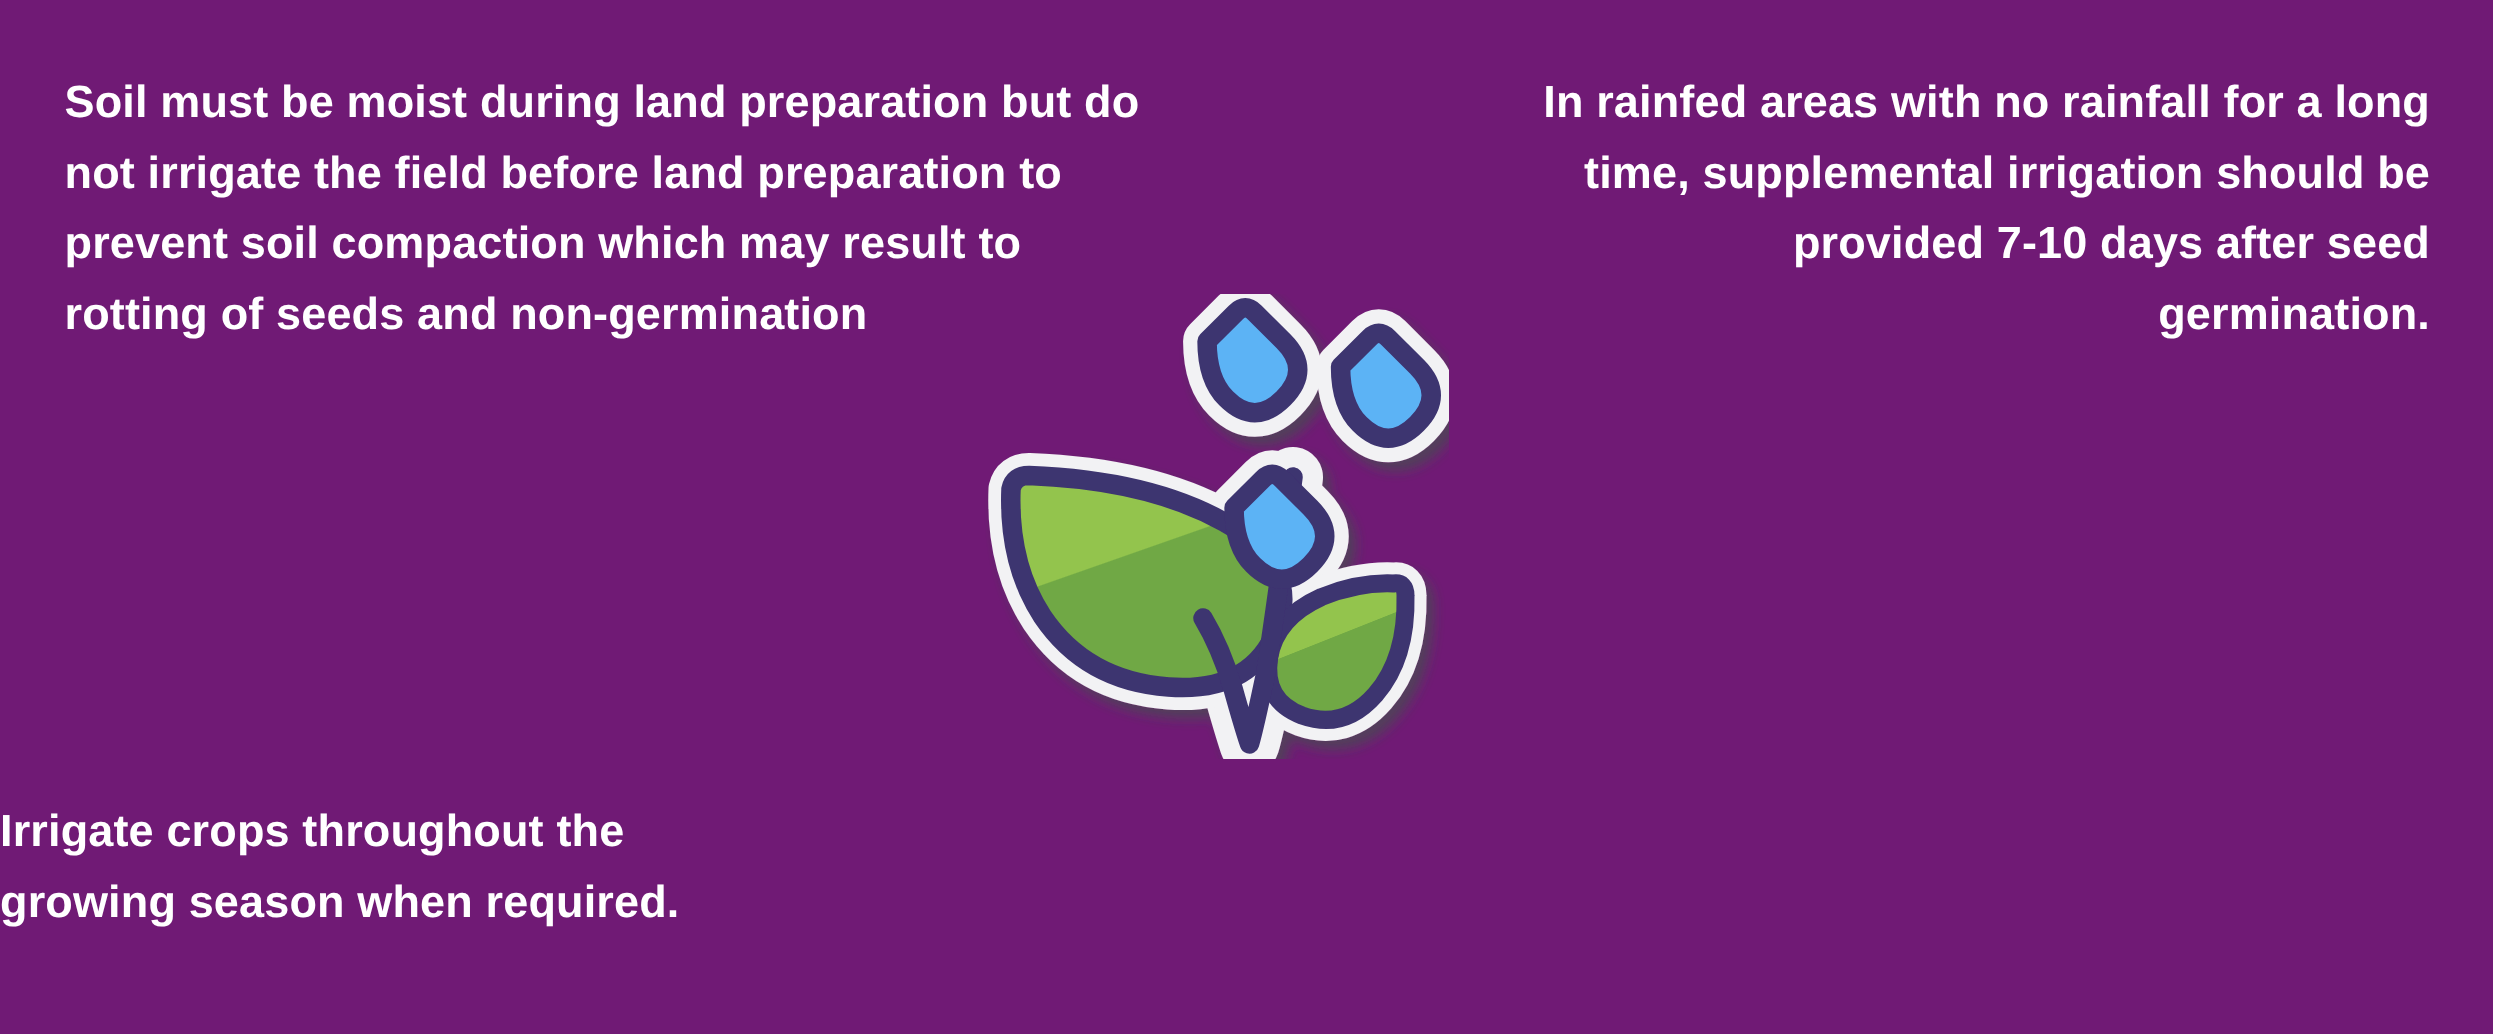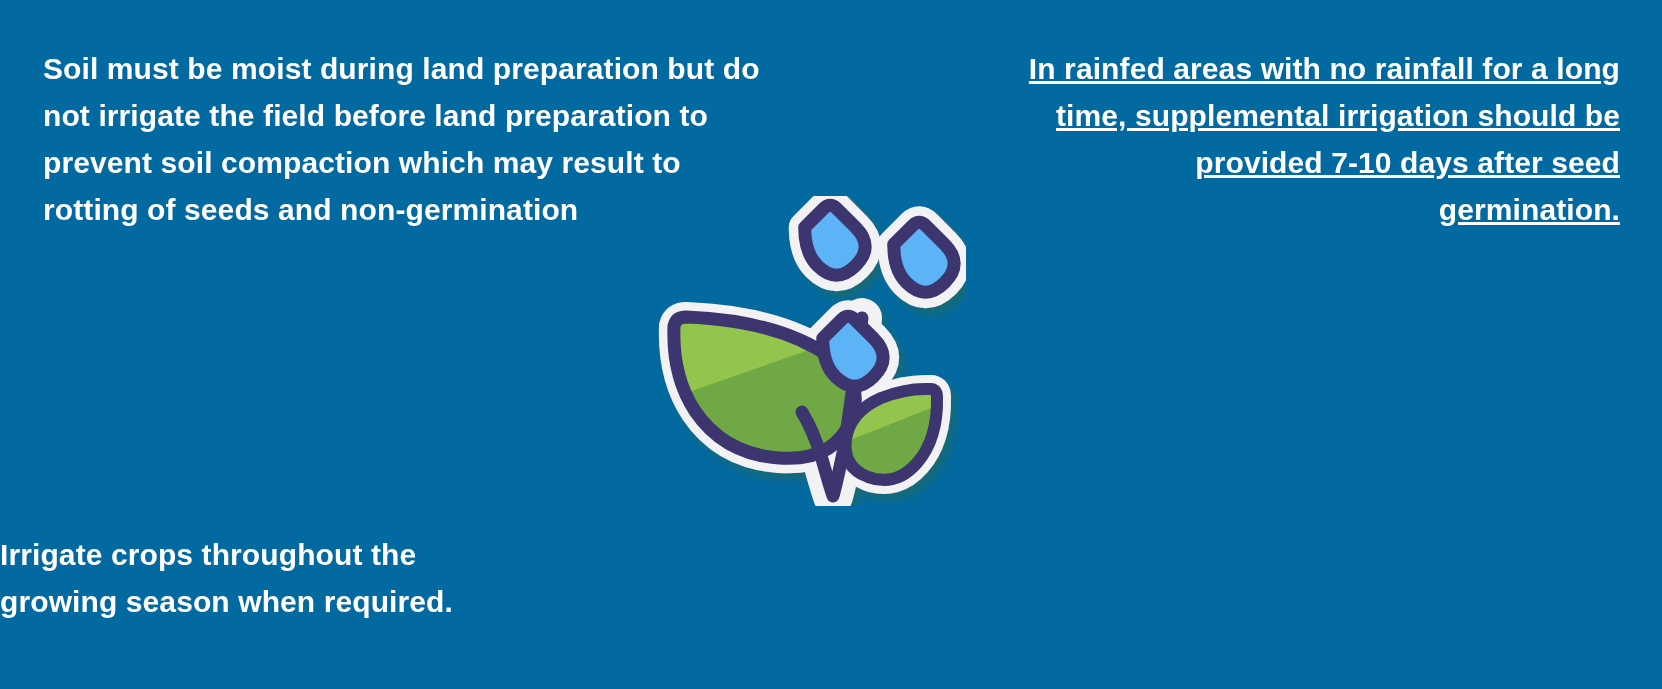--- a/index.html
+++ b/index.html
@@ -39,21 +39,20 @@
     top: 45px;
     width: 720px;
     text-align: left;
   }
 
   #tip-right {
     right: 42px;
     top: 45px;
     width: 600px;
     text-align: right;
-    text-decoration: underline;
   }
 
   #tip-bottom {
     left: 0;
     right: 0;
     top: 531px;
     text-align: left;
     width: 1662px;
   }
 
@@ -67,21 +66,21 @@
   }
   #plant-icon svg {
     display: block;
     width: 100%;
     height: 100%;
   }
 </style>
 </head>
 <body>
 
-<div id="infographic" style="background: #0369a1;">
+<div id="infographic" style="background: #701a75;">
 
   <div class="tip" id="tip-left" style="color: rgb(255, 255, 255);">Soil must be moist during land preparation but do not  irrigate the field before land preparation  to prevent soil compaction which may result to rotting of seeds and non-germination</div>
 
   <div class="tip" id="tip-right" style="color: rgb(255, 255, 255);">In rainfed areas with no rainfall for a long time, supplemental irrigation should be provided 7-10 days after seed germination.</div>
 
   <div id="plant-icon">
     <svg viewBox="0 0 320 310" xmlns="http://www.w3.org/2000/svg" aria-hidden="true">
       <defs>
         <linearGradient id="bigLeafGrad" x1="0" y1="0" x2="0.45" y2="1">
           <stop offset="0%" stop-color="#93c44d"></stop>

